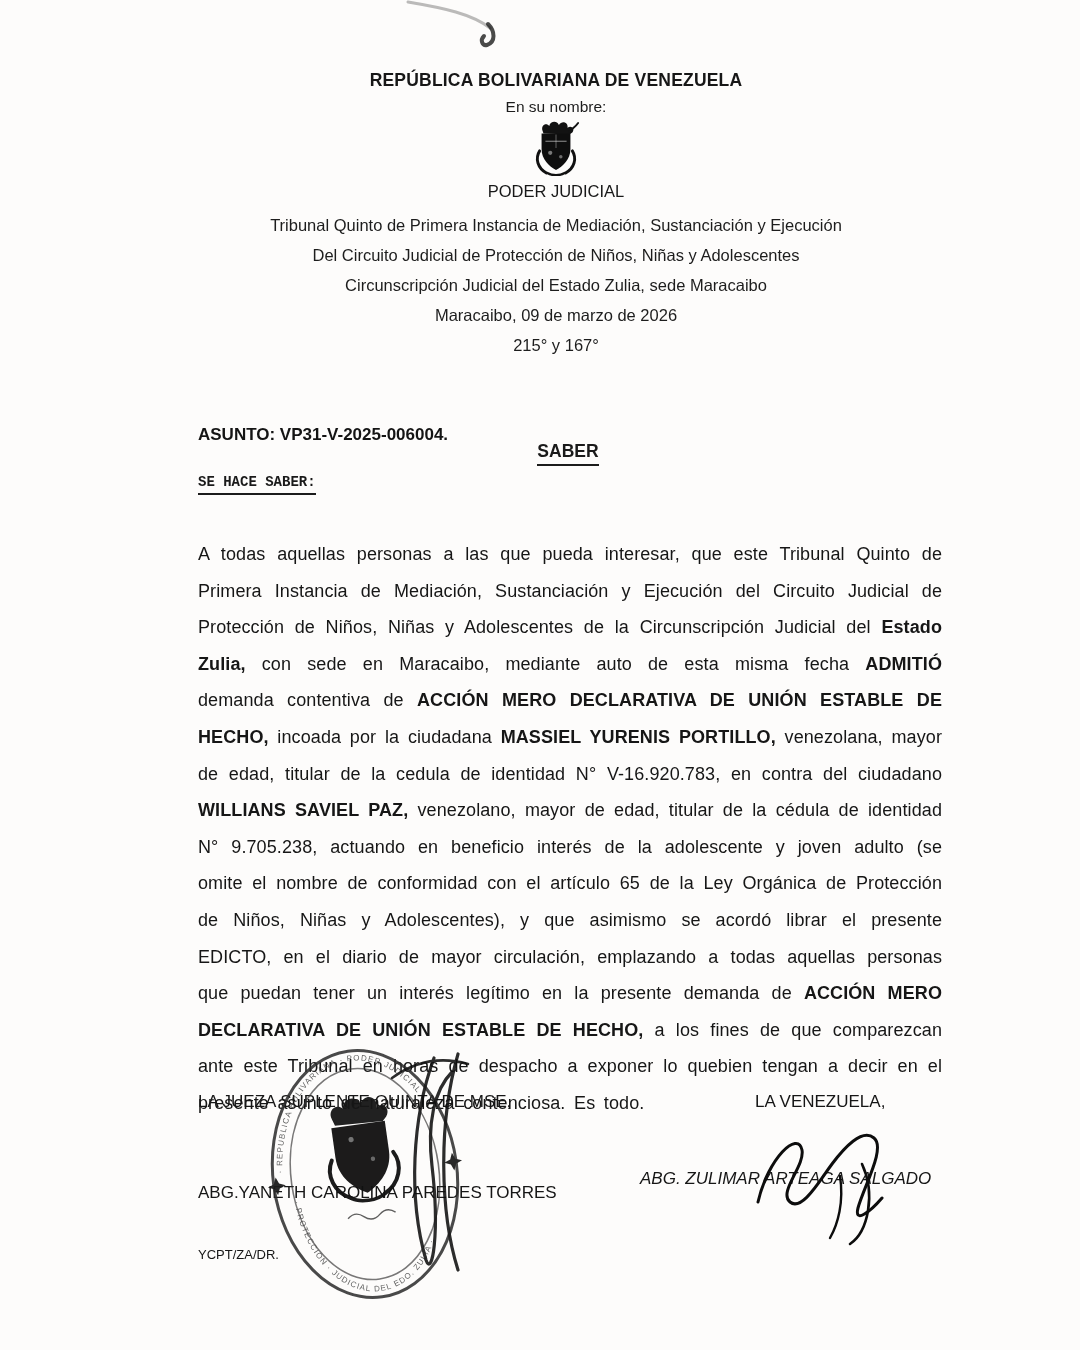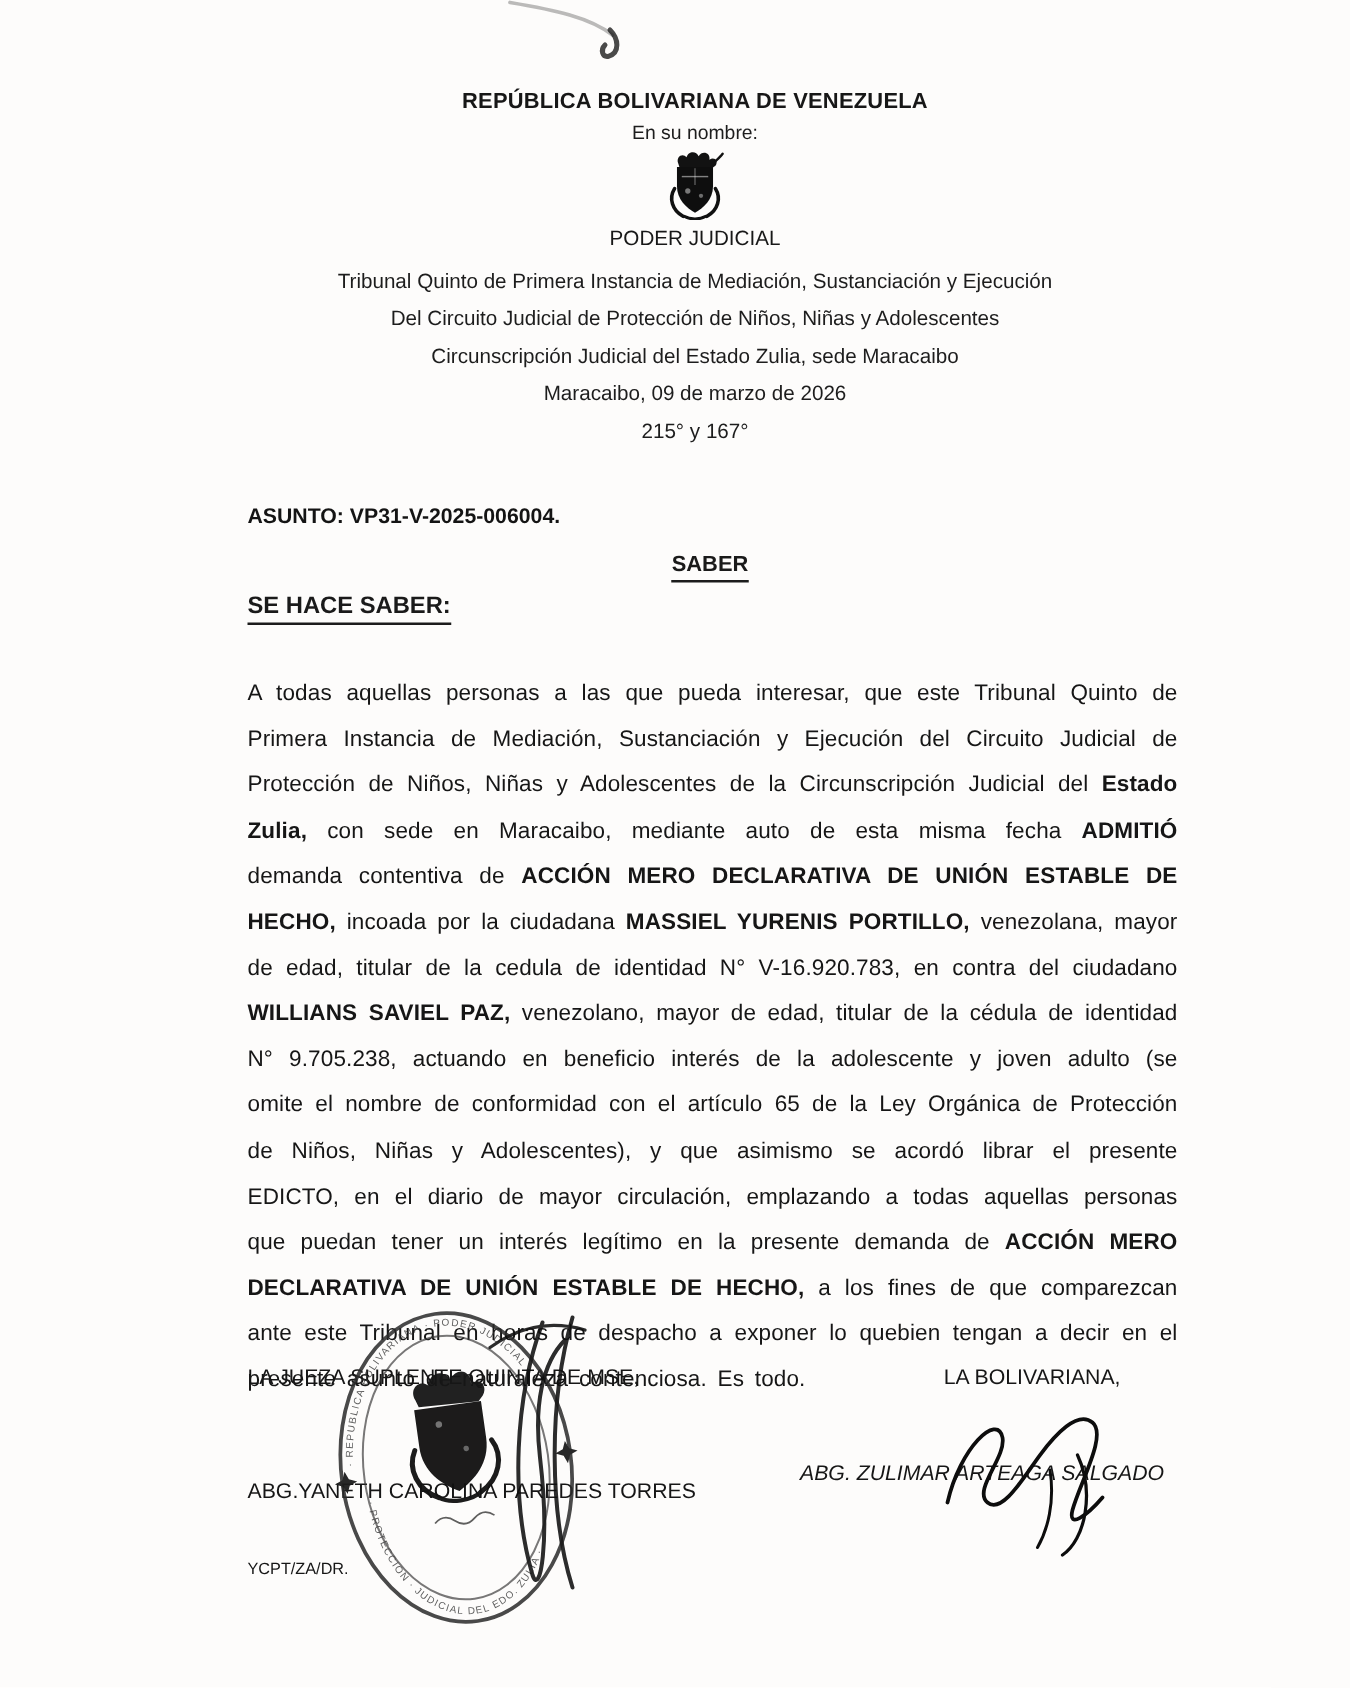--- a/index.html
+++ b/index.html
@@ -10,23 +10,23 @@
     padding-left:45px;
   }
   
   .doc-header{position:absolute;top:70px;left:0;width:1112px;text-align:center;}
   .rep{font-size:17.5px;font-weight:700;letter-spacing:.2px;line-height:20px;margin-bottom:8px;color:#171717;}
   .nombre{font-size:15.5px;line-height:18px;margin-bottom:4px;color:#1d1d1d;}
   .emblem{display:block;margin:0 auto 6px auto;width:50px;height:56px;}
   .poder{font-size:16.5px;line-height:19px;margin-bottom:15px;color:#181818;}
   .court{font-size:16.5px;line-height:19px;margin-bottom:11px;color:#1d1d1d;}
   
-  .asunto{position:absolute;top:403px;left:198px;font-size:17px;font-weight:700;color:#141414;}
+  .asunto{position:absolute;top:425px;left:198px;font-size:17px;font-weight:700;color:#141414;}
   .edicto{position:absolute;top:441px;left:0;width:1136px;text-align:center;font-size:17.5px;font-weight:700;}
-  .saber{position:absolute;top:474px;left:198px;font-size:19px;font-weight:700;}
+  .saber{position:absolute;top:474px;left:198px;font-size:14px;font-weight:700;font-family:Liberation Mono, monospace;}
   .u{border-bottom:2.5px solid #1c1c1c;padding-bottom:3px;}
   
   .body-text{
     position:absolute;top:536px;left:198px;width:744px;margin:0;
     font-size:18px;line-height:36.6px;text-align:justify;
     word-spacing:3.5px;letter-spacing:.1px;color:#161616;
   }
   .b{font-weight:700;}
   
   .sig-label,.sig-name,.ref{position:absolute;font-size:17px;color:#161616;white-space:nowrap;}
@@ -78,21 +78,21 @@
   <div class="edicto">
     <span class="u">SABER</span>
   </div>
   <div class="saber">
     <span class="u">SE HACE SABER:</span>
   </div>
 
   <p class="body-text"><span>A todas aquellas personas a las que pueda interesar, que este Tribunal Quinto de Primera Instancia de Mediación, Sustanciación y Ejecución del Circuito Judicial de Protección de Niños, Niñas y Adolescentes de la Circunscripción Judicial del </span><span class="b">Estado Zulia,</span><span> con sede en Maracaibo, mediante auto de esta misma fecha </span><span class="b">ADMITIÓ</span><span> demanda contentiva de </span><span class="b">ACCIÓN MERO DECLARATIVA DE UNIÓN ESTABLE DE HECHO,</span><span> incoada por la ciudadana </span><span class="b">MASSIEL YURENIS PORTILLO,</span><span> venezolana, mayor de edad, titular de la cedula de identidad N° V-16.920.783, en contra del ciudadano </span><span class="b">WILLIANS SAVIEL PAZ,</span><span> venezolano, mayor de edad, titular de la cédula de identidad N° 9.705.238, actuando en beneficio interés de la adolescente y joven adulto (se omite el nombre de conformidad con el artículo 65 de la Ley Orgánica de Protección de Niños, Niñas y Adolescentes), y que asimismo se acordó librar el presente EDICTO, en el diario de mayor circulación, emplazando a todas aquellas personas que puedan tener un interés legítimo en la presente demanda de </span><span class="b">ACCIÓN MERO DECLARATIVA DE UNIÓN ESTABLE DE HECHO,</span><span> a los fines de que comparezcan ante este Tribunal en horas de despacho a exponer lo quebien tengan a decir en el presente asunto de naturaleza contenciosa. Es todo.</span></p>
 
   <div class="sig-label judge">LA JUEZA SUPLENTE QUINTA DE MSE,</div>
-  <div class="sig-label secretary">LA BOLIVARIANA,</div>
+  <div class="sig-label secretary">LA VENEZUELA,</div>
   <div class="sig-name judge-name">ABG.YANETH CAROLINA PAREDES TORRES</div>
   <div class="sig-name secretary-name">ABG. ZULIMAR ARTEAGA SALGADO</div>
   <div class="ref">YCPT/ZA/DR.</div>
 
   <svg class="sec-sign" viewBox="0 0 190 140">
     <g stroke="#0d0d0d" fill="none" stroke-linecap="round">
       <path d="M 16 96 C 26 52 56 24 60 44 C 63 60 36 86 48 96 C 60 106 78 74 90 58 C 102 42 120 22 132 32 C 144 42 122 80 116 102 C 112 118 128 106 140 92" stroke-width="3"></path>
       <path d="M 120 58 C 134 88 126 126 108 138" stroke-width="2.6"></path>
       <path d="M 98 70 C 102 96 96 118 88 132" stroke-width="2.4"></path>
     </g>

